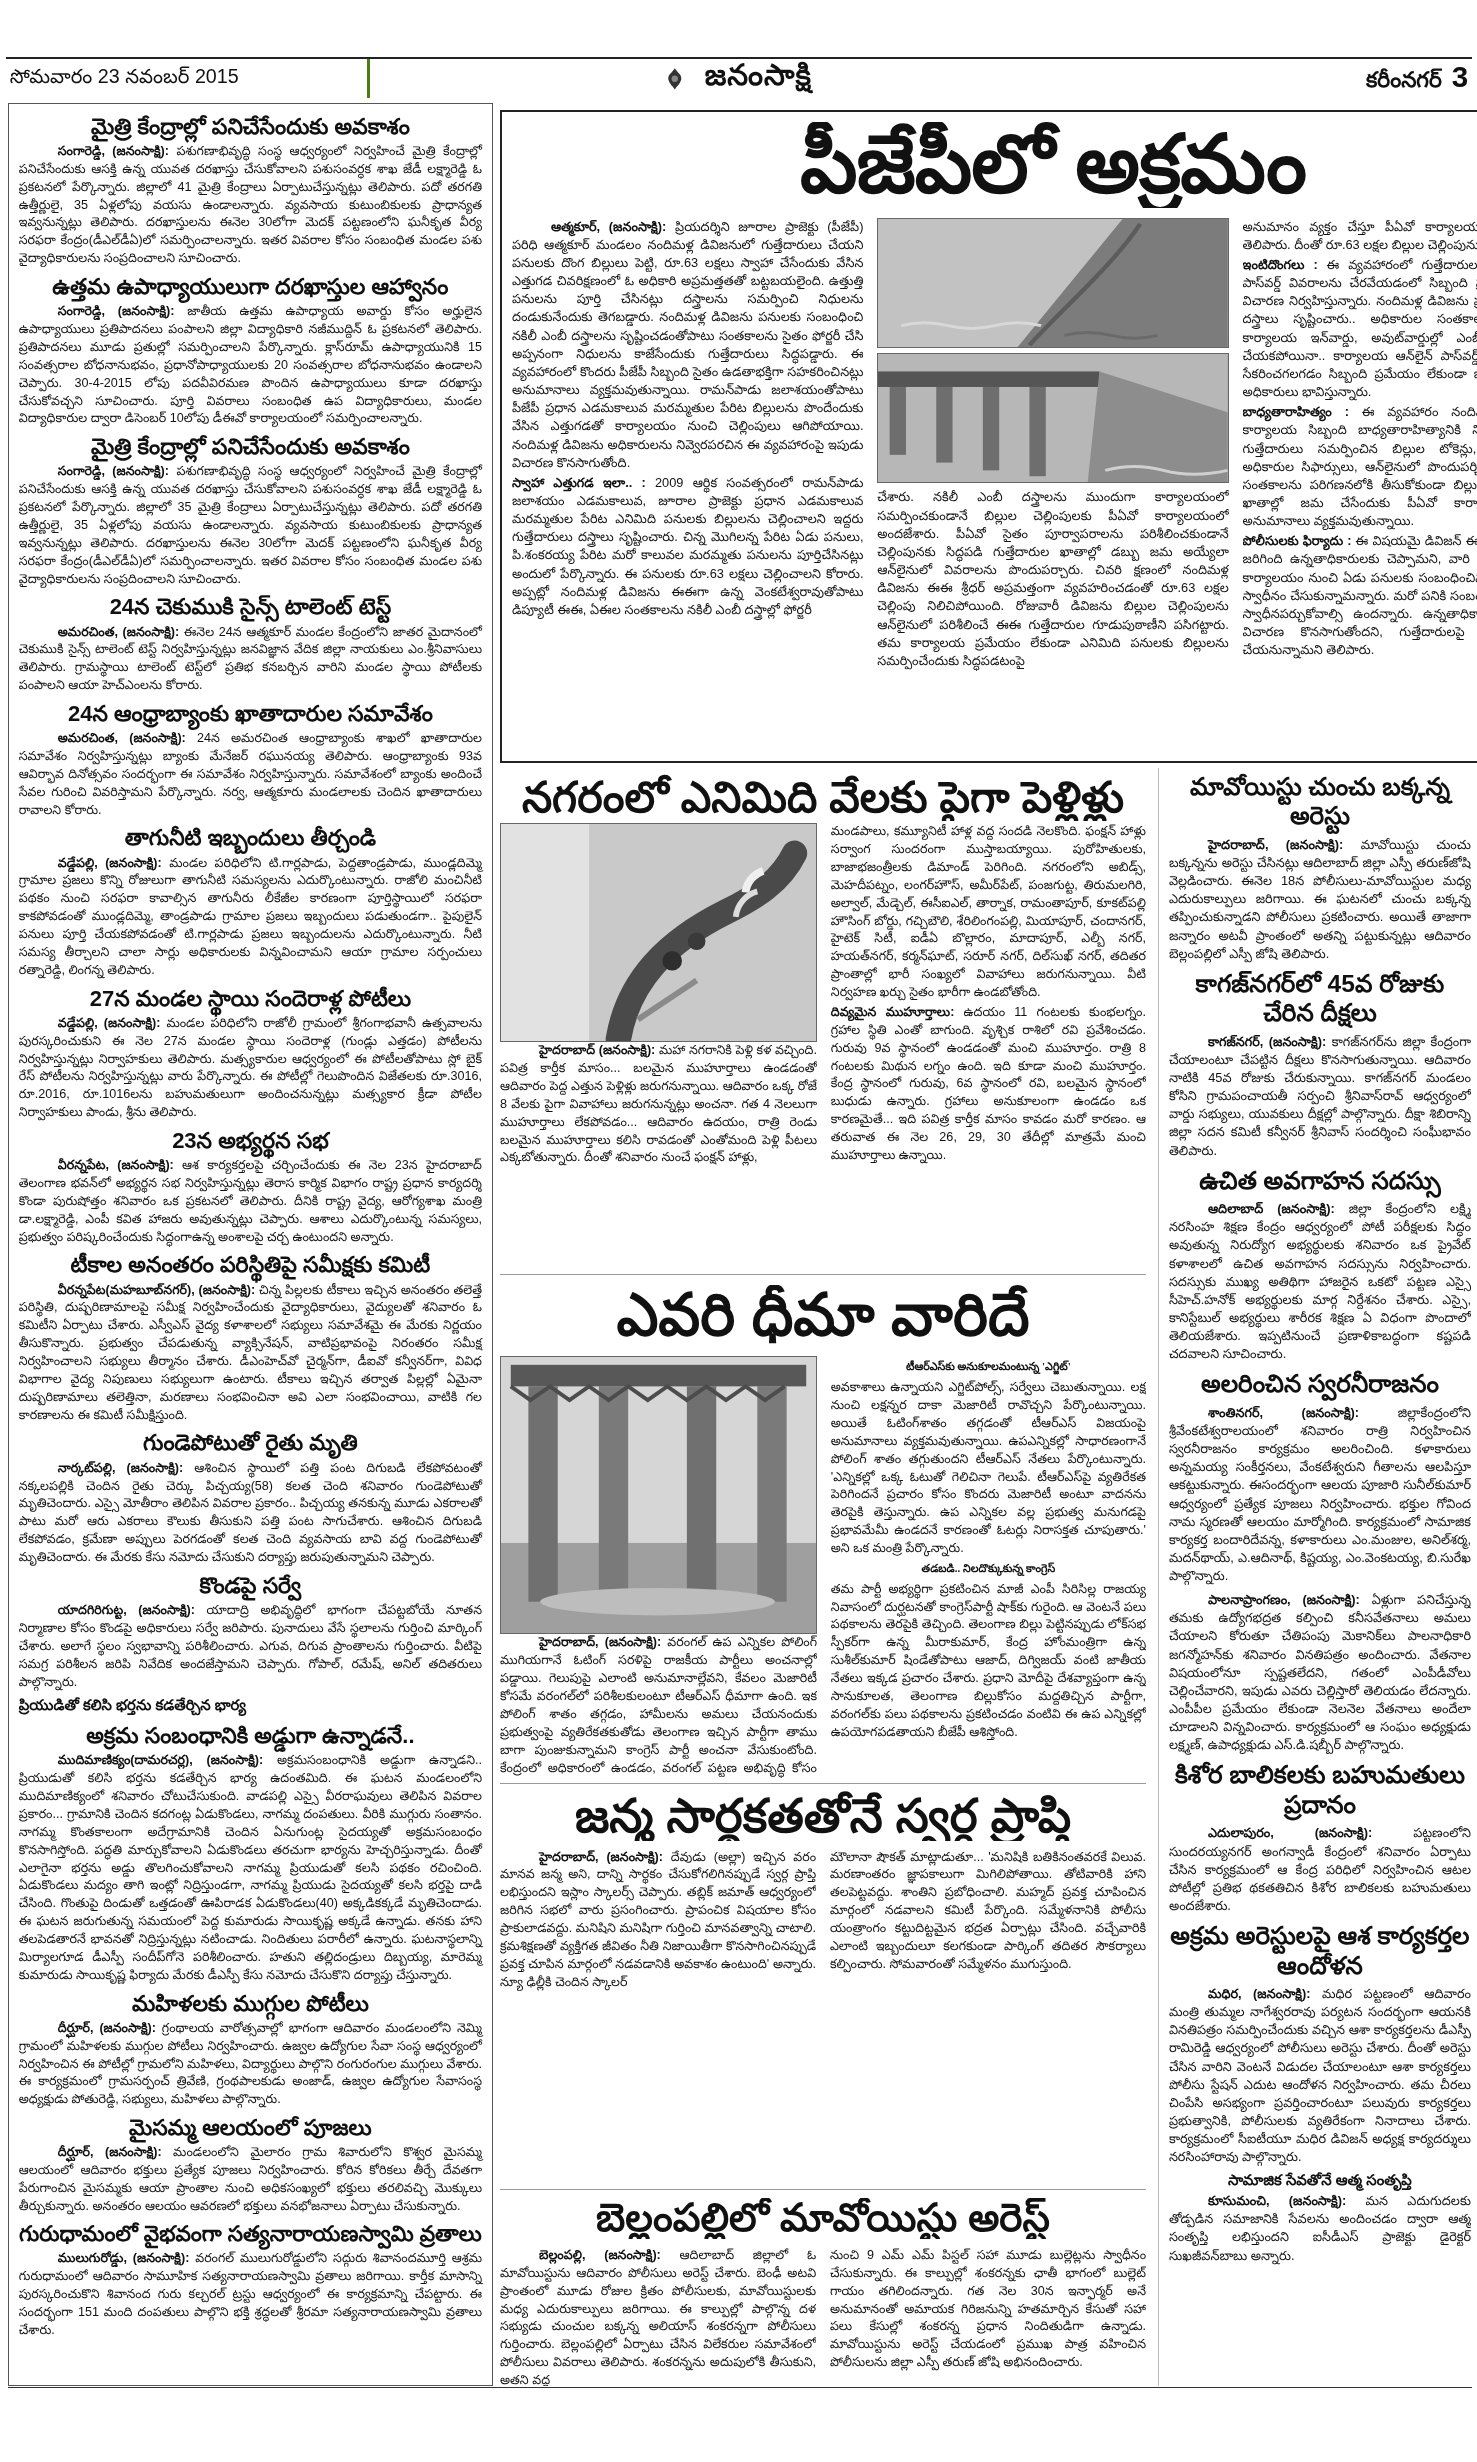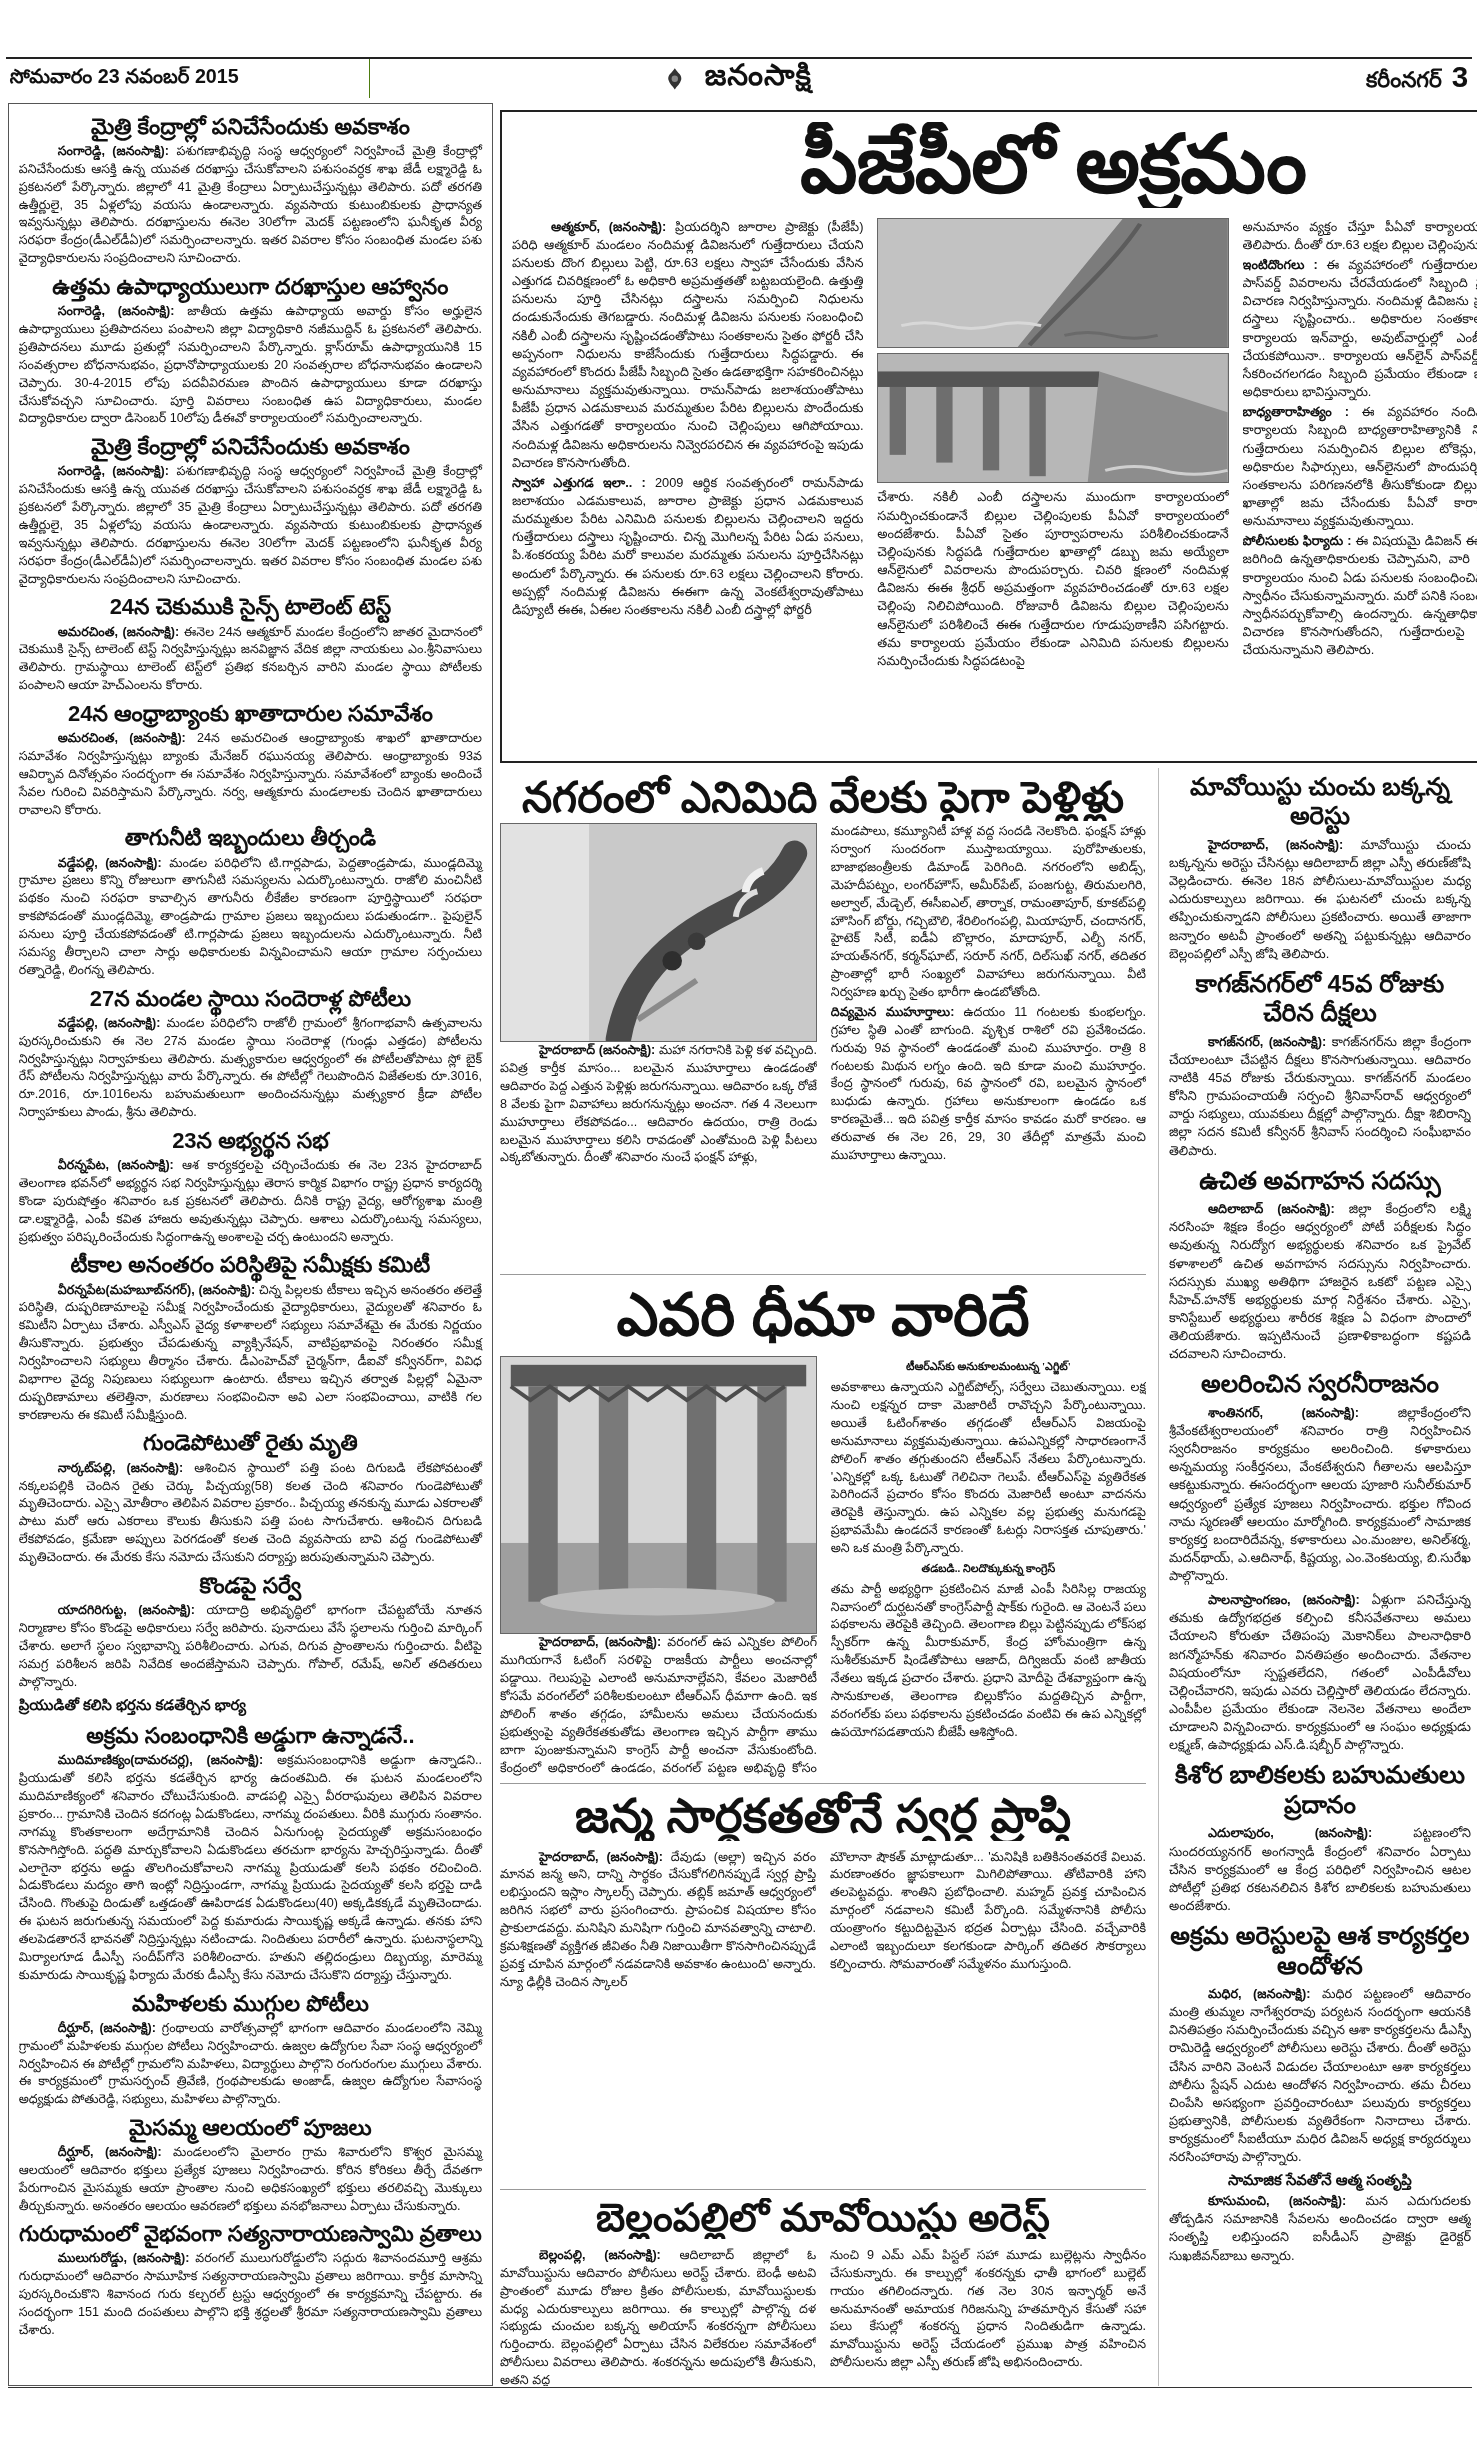--- a/index.html
+++ b/index.html
@@ -1,21 +1,21 @@
 <!DOCTYPE html>
 <html><head>
 <meta charset="utf-8">
 <style>
   html,body{margin:0;padding:0;background:#e8e8e8;}
   .page{position:relative;width:1478px;height:2463px;background:#ffffff;margin:0 auto;
         font-family:"Liberation Sans", sans-serif;color:#111;overflow:hidden;}
   
   .masthead{position:absolute;left:5.9px;right:5.9px;top:57px;height:39px;border-top:2px solid #222;
             display:flex;align-items:center;}
-  .mh-date{width:364px;font-weight:bold;font-size:19.7px;padding:3.9px 7.9px 2px 3.9px;border-right:1px solid #4d7c0f;height:100%;
+  .mh-date{width:364px;font-weight:normal;font-size:19.7px;padding:3.9px 7.9px 2px 3.9px;border-right:3px solid #4d7c0f;height:100%;
            display:flex;align-items:center;box-sizing:border-box;}
   .mh-logo{flex:1;display:flex;align-items:center;justify-content:center;gap:17px;font-weight:900;font-size:29.6px;letter-spacing:1px;}
   .mh-right{width:364px;display:flex;align-items:baseline;justify-content:flex-end;gap:9.9px;padding-right:3.9px;}
   .mh-ed{font-weight:bold;font-size:21.7px;}
   .mh-pg{font-weight:bold;font-size:29.6px;}
   
   .rail-left{position:absolute;left:7.9px;top:103px;width:485px;height:2283px;border:1px solid #555;
              box-sizing:border-box;padding:3.9px 9.9px;overflow:hidden;}
   .lead-box{position:absolute;left:500px;top:110px;width:1106px;height:653px;border:2px solid #222;
             box-sizing:border-box;padding:2px 9.9px;overflow:hidden;}
@@ -289,21 +289,21 @@
     </article>
     <article class="art">
       <h2 class="h-right">అలరించిన స్వరనీరాజనం</h2>
       <p class="bd"><b class="dl">శాంతినగర్, (జనంసాక్షి):</b> <span>జిల్లాకేంద్రంలోని శ్రీవేంకటేశ్వరాలయంలో శనివారం రాత్రి నిర్వహించిన స్వరనీరాజనం కార్యక్రమం అలరించింది. కళాకారులు అన్నమయ్య సంకీర్తనలు, వేంకటేశ్వరుని గీతాలను ఆలపిస్తూ ఆకట్టుకున్నారు. ఈసందర్భంగా ఆలయ పూజారి సునీల్‌కుమార్ ఆధ్వర్యంలో ప్రత్యేక పూజలు నిర్వహించారు. భక్తుల గోవింద నామ స్మరణతో ఆలయం మార్మోగింది. కార్యక్రమంలో సామాజిక కార్యకర్త బందారిదేవన్న, కళాకారులు ఎం.మంజుల, అనిల్‌శర్మ, మదన్‌థాయ్, ఎ.ఆదినాథ్, కిష్టయ్య, ఎం.వెంకటయ్య, బి.సురేఖ పాల్గొన్నారు.</span></p>
     </article>
     <article class="art">
       <p class="bd"><b class="dl">పాలనాప్రాంగణం, (జనంసాక్షి):</b> <span>ఏళ్లుగా పనిచేస్తున్న తమకు ఉద్యోగభద్రత కల్పించి కనీసవేతనాలు అమలు చేయాలని కోరుతూ చేతిపంపు మెకానిక్‌లు పాలనాధికారి జగన్మోహన్‌కు శనివారం వినతిపత్రం అందించారు. వేతనాల విషయంలోనూ స్పష్టతలేదని, గతంలో ఎంపీడీవోలు చెల్లించేవారని, ఇపుడు ఎవరు చెల్లిస్తారో తెలియడం లేదన్నారు. ఎంపీపీల ప్రమేయం లేకుండా నెలనెల వేతనాలు అందేలా చూడాలని విన్నవించారు. కార్యక్రమంలో ఆ సంఘం అధ్యక్షుడు లక్ష్మణ్, ఉపాధ్యక్షుడు ఎస్.డి.షబ్బీర్ పాల్గొన్నారు.</span></p>
     </article>
     <article class="art">
       <h2 class="h-right">కిశోర బాలికలకు బహుమతులు ప్రదానం</h2>
-      <p class="bd"><b class="dl">ఎదులాపురం, (జనంసాక్షి):</b> <span>పట్టణంలోని సుందరయ్యనగర్ అంగన్వాడీ కేంద్రంలో శనివారం ఏర్పాటు చేసిన కార్యక్రమంలో ఆ కేంద్ర పరిధిలో నిర్వహించిన ఆటల పోటీల్లో ప్రతిభ రకటనలిచిన కిశోర బాలికలకు బహుమతులు అందజేశారు.</span></p>
+      <p class="bd"><b class="dl">ఎదులాపురం, (జనంసాక్షి):</b> <span>పట్టణంలోని సుందరయ్యనగర్ అంగన్వాడీ కేంద్రంలో శనివారం ఏర్పాటు చేసిన కార్యక్రమంలో ఆ కేంద్ర పరిధిలో నిర్వహించిన ఆటల పోటీల్లో ప్రతిభ థకతతిచిన కిశోర బాలికలకు బహుమతులు అందజేశారు.</span></p>
     </article>
     <article class="art">
       <h2 class="h-right">అక్రమ అరెస్టులపై ఆశ కార్యకర్తల ఆందోళన</h2>
       <p class="bd"><b class="dl">మధిర, (జనంసాక్షి):</b> <span>మధిర పట్టణంలో ఆదివారం మంత్రి తుమ్మల నాగేశ్వరరావు పర్యటన సందర్భంగా ఆయనకి వినతిపత్రం సమర్పించేందుకు వచ్చిన ఆశా కార్యకర్తలను డీఎస్పీ రామిరెడ్డి ఆధ్వర్యంలో పోలీసులు అరెస్టు చేశారు. దీంతో అరెస్టు చేసిన వారిని వెంటనే విడుదల చేయాలంటూ ఆశా కార్యకర్తలు పోలీసు స్టేషన్ ఎదుట ఆందోళన నిర్వహించారు. తమ చీరలు చింపేసి అసభ్యంగా ప్రవర్తించారంటూ పలువురు కార్యకర్తలు ప్రభుత్వానికి, పోలీసులకు వ్యతిరేకంగా నినాదాలు చేశారు. కార్యక్రమంలో సీఐటీయూ మధిర డివిజన్ అధ్యక్ష కార్యదర్శులు నరసింహారావు పాల్గొన్నారు.</span></p>
     </article>
     <article class="art">
       <h2 class="h-right inline">సామాజిక సేవతోనే ఆత్మ సంతృప్తి</h2>
       <p class="bd"><b class="dl">కూసుమంచి, (జనంసాక్షి):</b> <span>మన ఎదుగుదలకు తోడ్పడిన సమాజానికి సేవలను అందించడం ద్వారా ఆత్మ సంతృప్తి లభిస్తుందని ఐసీడీఎస్ ప్రాజెక్టు డైరెక్టర్ సుఖజీవన్‌బాబు అన్నారు.</span></p>
     </article>
   </div>

